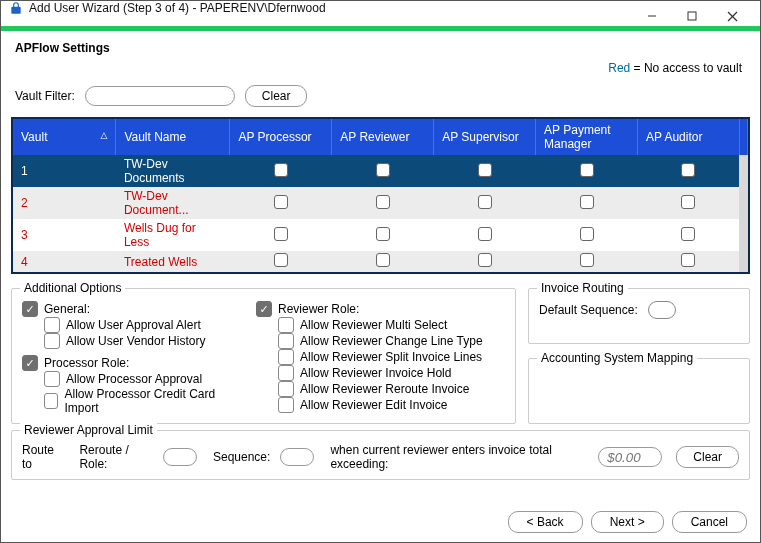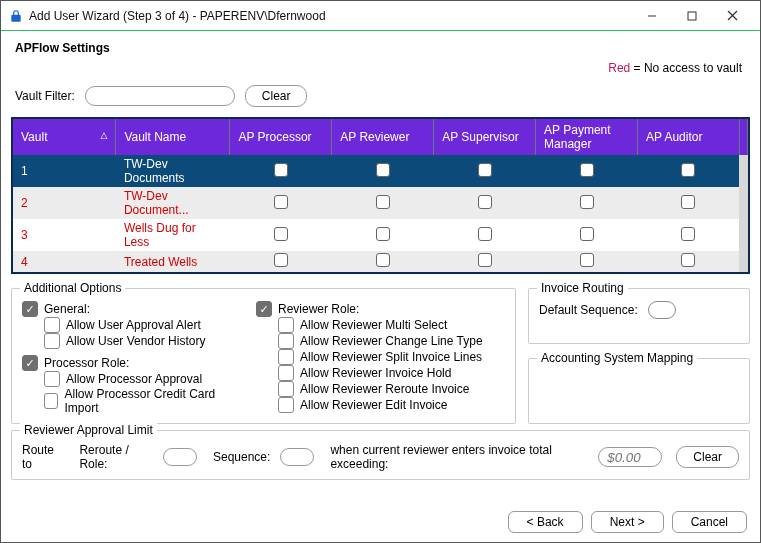--- a/index.html
+++ b/index.html
@@ -1,32 +1,32 @@
 <!DOCTYPE html>
 <html><head>
 <meta charset="utf-8">
 <style>
   * { box-sizing: border-box; }
   html, body { margin: 0; padding: 0; font-family: "Segoe UI", Tahoma, sans-serif; font-size: 12px; color: #000; }
   body { background: #fff; width: 761px; height: 543px; overflow: hidden; border: 1px solid #555; }
-  .titlebar { height: 30px; display: flex; align-items: center; padding: 0 8px; border-bottom: 1px solid #22c55e; }
+  .titlebar { height: 30px; display: flex; align-items: flex-start; padding: 0 8px; border-bottom: 5px solid #22c55e; }
   .titlebar .title-icon { width: 14px; height: 14px; margin-right: 6px; color: #1a63c9; }
   .titlebar .title-text { flex: 0 0 auto; font-size: 12px; color: #111; }
   .titlebar .spacer { flex: 1; }
   .titlebar .win-btn { width: 40px; height: 30px; display: flex; align-items: center; justify-content: center; color: #333; cursor: pointer; }
   .section-title { font-weight: bold; font-size: 12px; padding: 10px 14px 6px; }
   .red-note { text-align: right; padding: 0 18px 6px; }
-  .red-note .red { color: #be185d; margin-top: 28px; }
+  .red-note .red { color: #0369a1; margin-top: 28px; }
   .filter-row { display: flex; align-items: center; gap: 10px; padding: 4px 14px 10px; }
   .filter-row label { font-size: 12px; }
   .pill-input { border: 1px solid #999; border-radius: 10px; height: 20px; padding: 0 8px; background: #fff; }
   .pill-btn { border: 1px solid #999; border-radius: 10px; height: 22px; padding: 0 16px; background: #fff; cursor: pointer; font-size: 12px; }
   .grid-wrap { margin: 0 10px; border: 2px solid #0a2a55; }
   table.grid { border-collapse: collapse; width: 100%; table-layout: fixed; }
-  table.grid thead th { background: #6d28d9; color: #fff; font-weight: normal; font-size: 12px; text-align: left; padding: 4px 8px; border-right: 1px solid #6b737c; height: 34px; vertical-align: middle; }
+  table.grid thead th { background: #1d4ed8; color: #fff; font-weight: normal; font-size: 12px; text-align: left; padding: 4px 8px; border-right: 1px solid #6b737c; height: 34px; vertical-align: middle; }
   table.grid thead th .sort { float: right; font-size: 9px; }
   table.grid tbody td { padding: 2px 8px; border: none; height: 20px; }
   tr.selected td { background: #0c4a7a; color: #fff; }
   tr.alt td { background: #ececec; }
   tr.normal td { background: #fff; }
   .vault-name-red { color: #d40000; }
   .cbx-cell { text-align: center; }
   .cbx { display: inline-block; width: 14px; height: 14px; border: 1px solid #666; border-radius: 3px; background: #fff; }
   tr.selected .cbx { background: #fff; }
 
@@ -45,21 +45,21 @@
   .routing-row { display: flex; align-items: center; gap: 10px; }
   .small-pill { border: 1px solid #888; border-radius: 10px; height: 18px; width: 28px; background: #fff; }
   .asm-box { flex: 1; }
 
   .approval-wrap { margin: 4px 10px 0; }
   .approval-row { display: flex; align-items: center; gap: 10px; font-size: 12px; flex-wrap: nowrap; }
   .route-pill { border: 1px solid #999; border-radius: 10px; height: 18px; width: 34px; background: #fff; }
   .money-pill { border: 1px solid #999; border-radius: 10px; height: 20px; width: 64px; background: #fff; color: #888; padding: 0 8px; font-style: italic; }
 
   .footer { position: absolute; bottom: 10px; right: 14px; display: flex; gap: 8px; }
-  .footer .pill-btn { padding: 0 18px; border-radius: 6px; }
+  .footer .pill-btn { padding: 0 18px; }
 </style>
 </head>
 <body>
 
 <div class="titlebar">
   <span class="title-icon">
     <svg viewBox="0 0 24 24" width="14" height="14" fill="currentColor">
         <path d="M12 2a5 5 0 0 0-5 5v3H6a2 2 0 0 0-2 2v8a2 2 0 0 0 2 2h12a2 2 0 0 0 2-2v-8a2 2 0 0 0-2-2h-1V7a5 5 0 0 0-5-5zm-3 5a3 3 0 1 1 6 0v3H9V7z"></path>
       </svg>
   </span>

